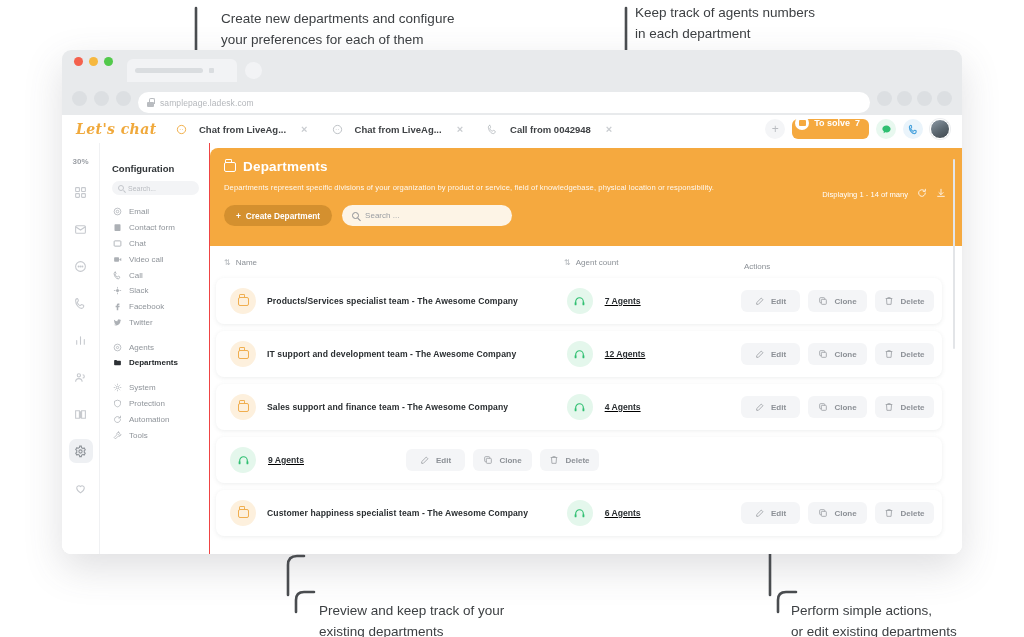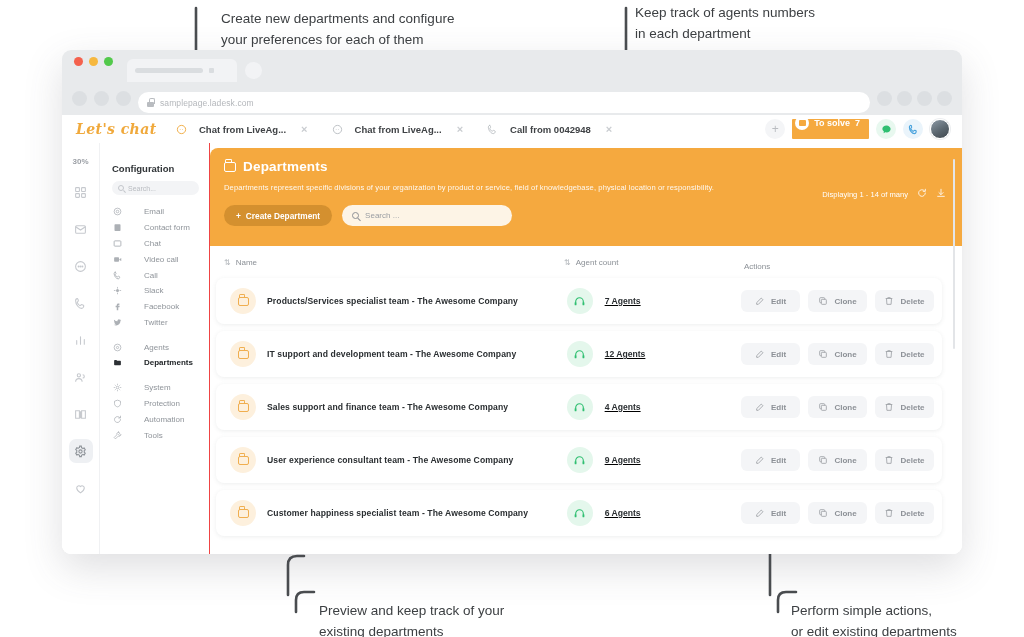--- a/index.html
+++ b/index.html
@@ -89,21 +89,21 @@
   }
   .tab .tico { width: 11px; height: 11px; flex: none; }
   .tab .tx { color: #c9ccd0; font-size: 11px; margin-left: 3px; }
   .topright { margin-left: auto; display: flex; align-items: center; gap: 7px; padding-right: 12px; }
   .circ-btn {
     width: 20px; height: 20px; border-radius: 50%;
     background: #f4f5f7; color: #b9bcc1;
     display: flex; align-items: center; justify-content: center; font-size: 12px;
   }
   .solve-badge {
-    height: 20px; border-radius: 1px; background: #f5a93f;
+    height: 20px; border-radius: 6px; background: #f5a93f;
     display: flex; align-items: center; gap: 5px; padding: 0 9px 12px 3px;
     color: #ffffff; font-size: 9px; font-weight: 700;
   }
   .solve-badge .sq { width: 14px; height: 14px; border-radius: 50%; background: #ffffff; display:flex; align-items:center; justify-content:center; }
   .solve-badge .sq i { display:block; width:7px; height:6px; background:#f5a93f; border-radius:1px; }
   .solve-badge .cnt { font-weight: 700; }
   .ico-green { background:#e8f8ef; color:#2fbf71; }
   .ico-blue { background:#eaf4fb; color:#4aa3dd; }
   .avatar {
     width: 20px; height: 20px; border-radius: 50%;
@@ -136,21 +136,21 @@
   }
   .cfg-search {
     margin: 0 10px 9px 12px; height: 14px; border-radius: 8px; background: #f3f4f6;
     display: flex; align-items: center; gap: 4px; padding: 0 6px;
   }
   .cfg-search .mag { width: 6px; height: 6px; border: 1px solid #c3c6cb; border-radius: 50%; position: relative; flex:none; }
   .cfg-search .mag::after { content:""; position:absolute; right:-2.5px; bottom:-2px; width:3px; height:1px; background:#c3c6cb; transform:rotate(45deg); }
   .cfg-search span { font-size: 7px; color: #b9bcc1; }
   .cfg-group { padding-bottom: 9px; }
   .cfg-item {
-    display: flex; align-items: center; gap: 22px;
+    display: flex; align-items: center; gap: 7px;
     padding: 3.4px 0 3.4px 13px;
     font-size: 8px; color: #8f949a;
   }
   .cfg-item .ci { width: 9px; height: 9px; flex: none; color: #acb0b5; display:flex; align-items:center; justify-content:center; }
   .cfg-item.active { color: #222629; font-weight: 700; }
   .cfg-item.active .ci { color: #2c3034; }
 
   
   .main { flex: 1; padding-top: 33px; position: relative; background: #ffffff; overflow: hidden; }
 
@@ -733,26 +733,20 @@
               <div class="act-btn">
                 <svg class="ai" viewBox="0 0 24 24" fill="none" stroke="currentColor" stroke-width="2">
                     <path d="M4 6h16M9 6V4h6v2M6 6l1 14h10l1-14"></path>
                   </svg>
                 <span>Delete</span>
               </div>
             </div>
           </div>
 
           <div class="row">
-            <div class="cell-name">
-              <span class="fold-circle">
-                  <span class="fold-g"></span>
-                </span>
-              <span class="dept-name">User experience consultant team  - The Awesome Company</span>
-            </div>
             <div class="cell-agent">
               <span class="agent-circle">
                 <svg width="13" height="13" viewBox="0 0 24 24" fill="none" stroke="#2fbf71" stroke-width="2.1" stroke-linecap="round">
                     <path d="M5 13v-1a7 7 0 0114 0v1"></path>
                     <rect x="3" y="13" width="3.5" height="6" rx="1.6" fill="#2fbf71" stroke="none"></rect>
                     <rect x="17.5" y="13" width="3.5" height="6" rx="1.6" fill="#2fbf71" stroke="none"></rect>
                   </svg>
               </span>
               <span class="agent-count">9 Agents</span>
             </div>

